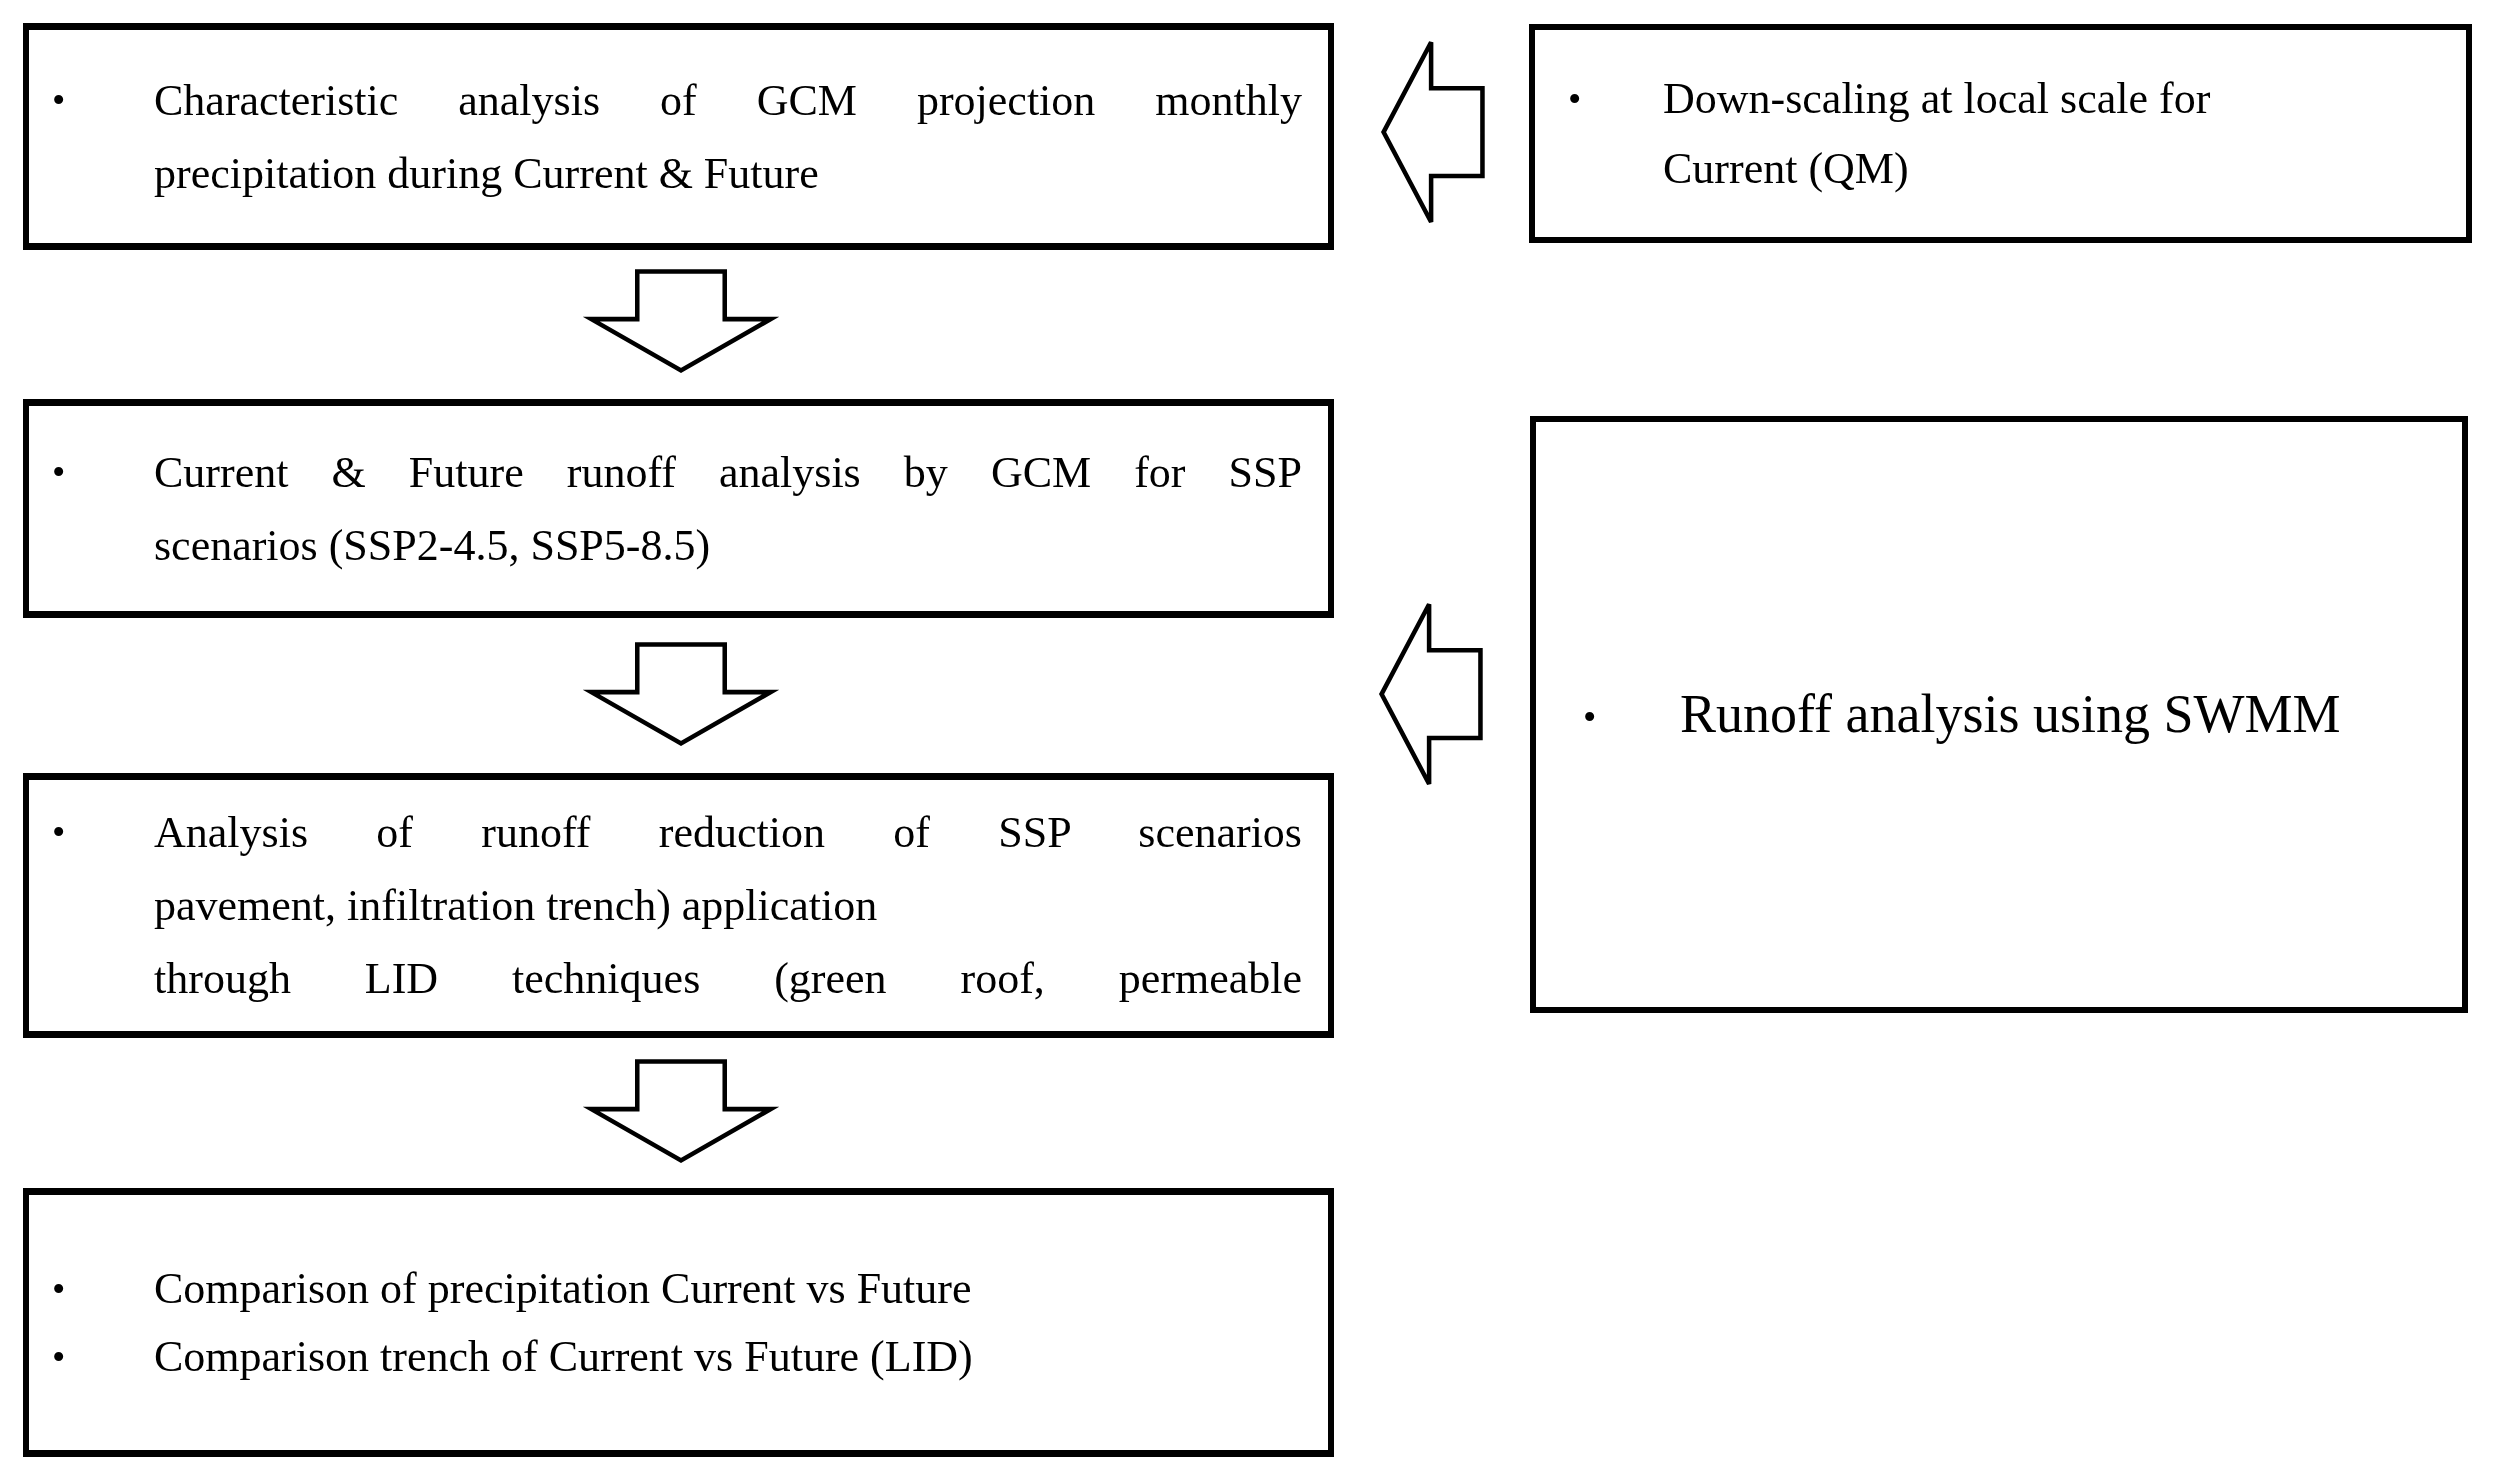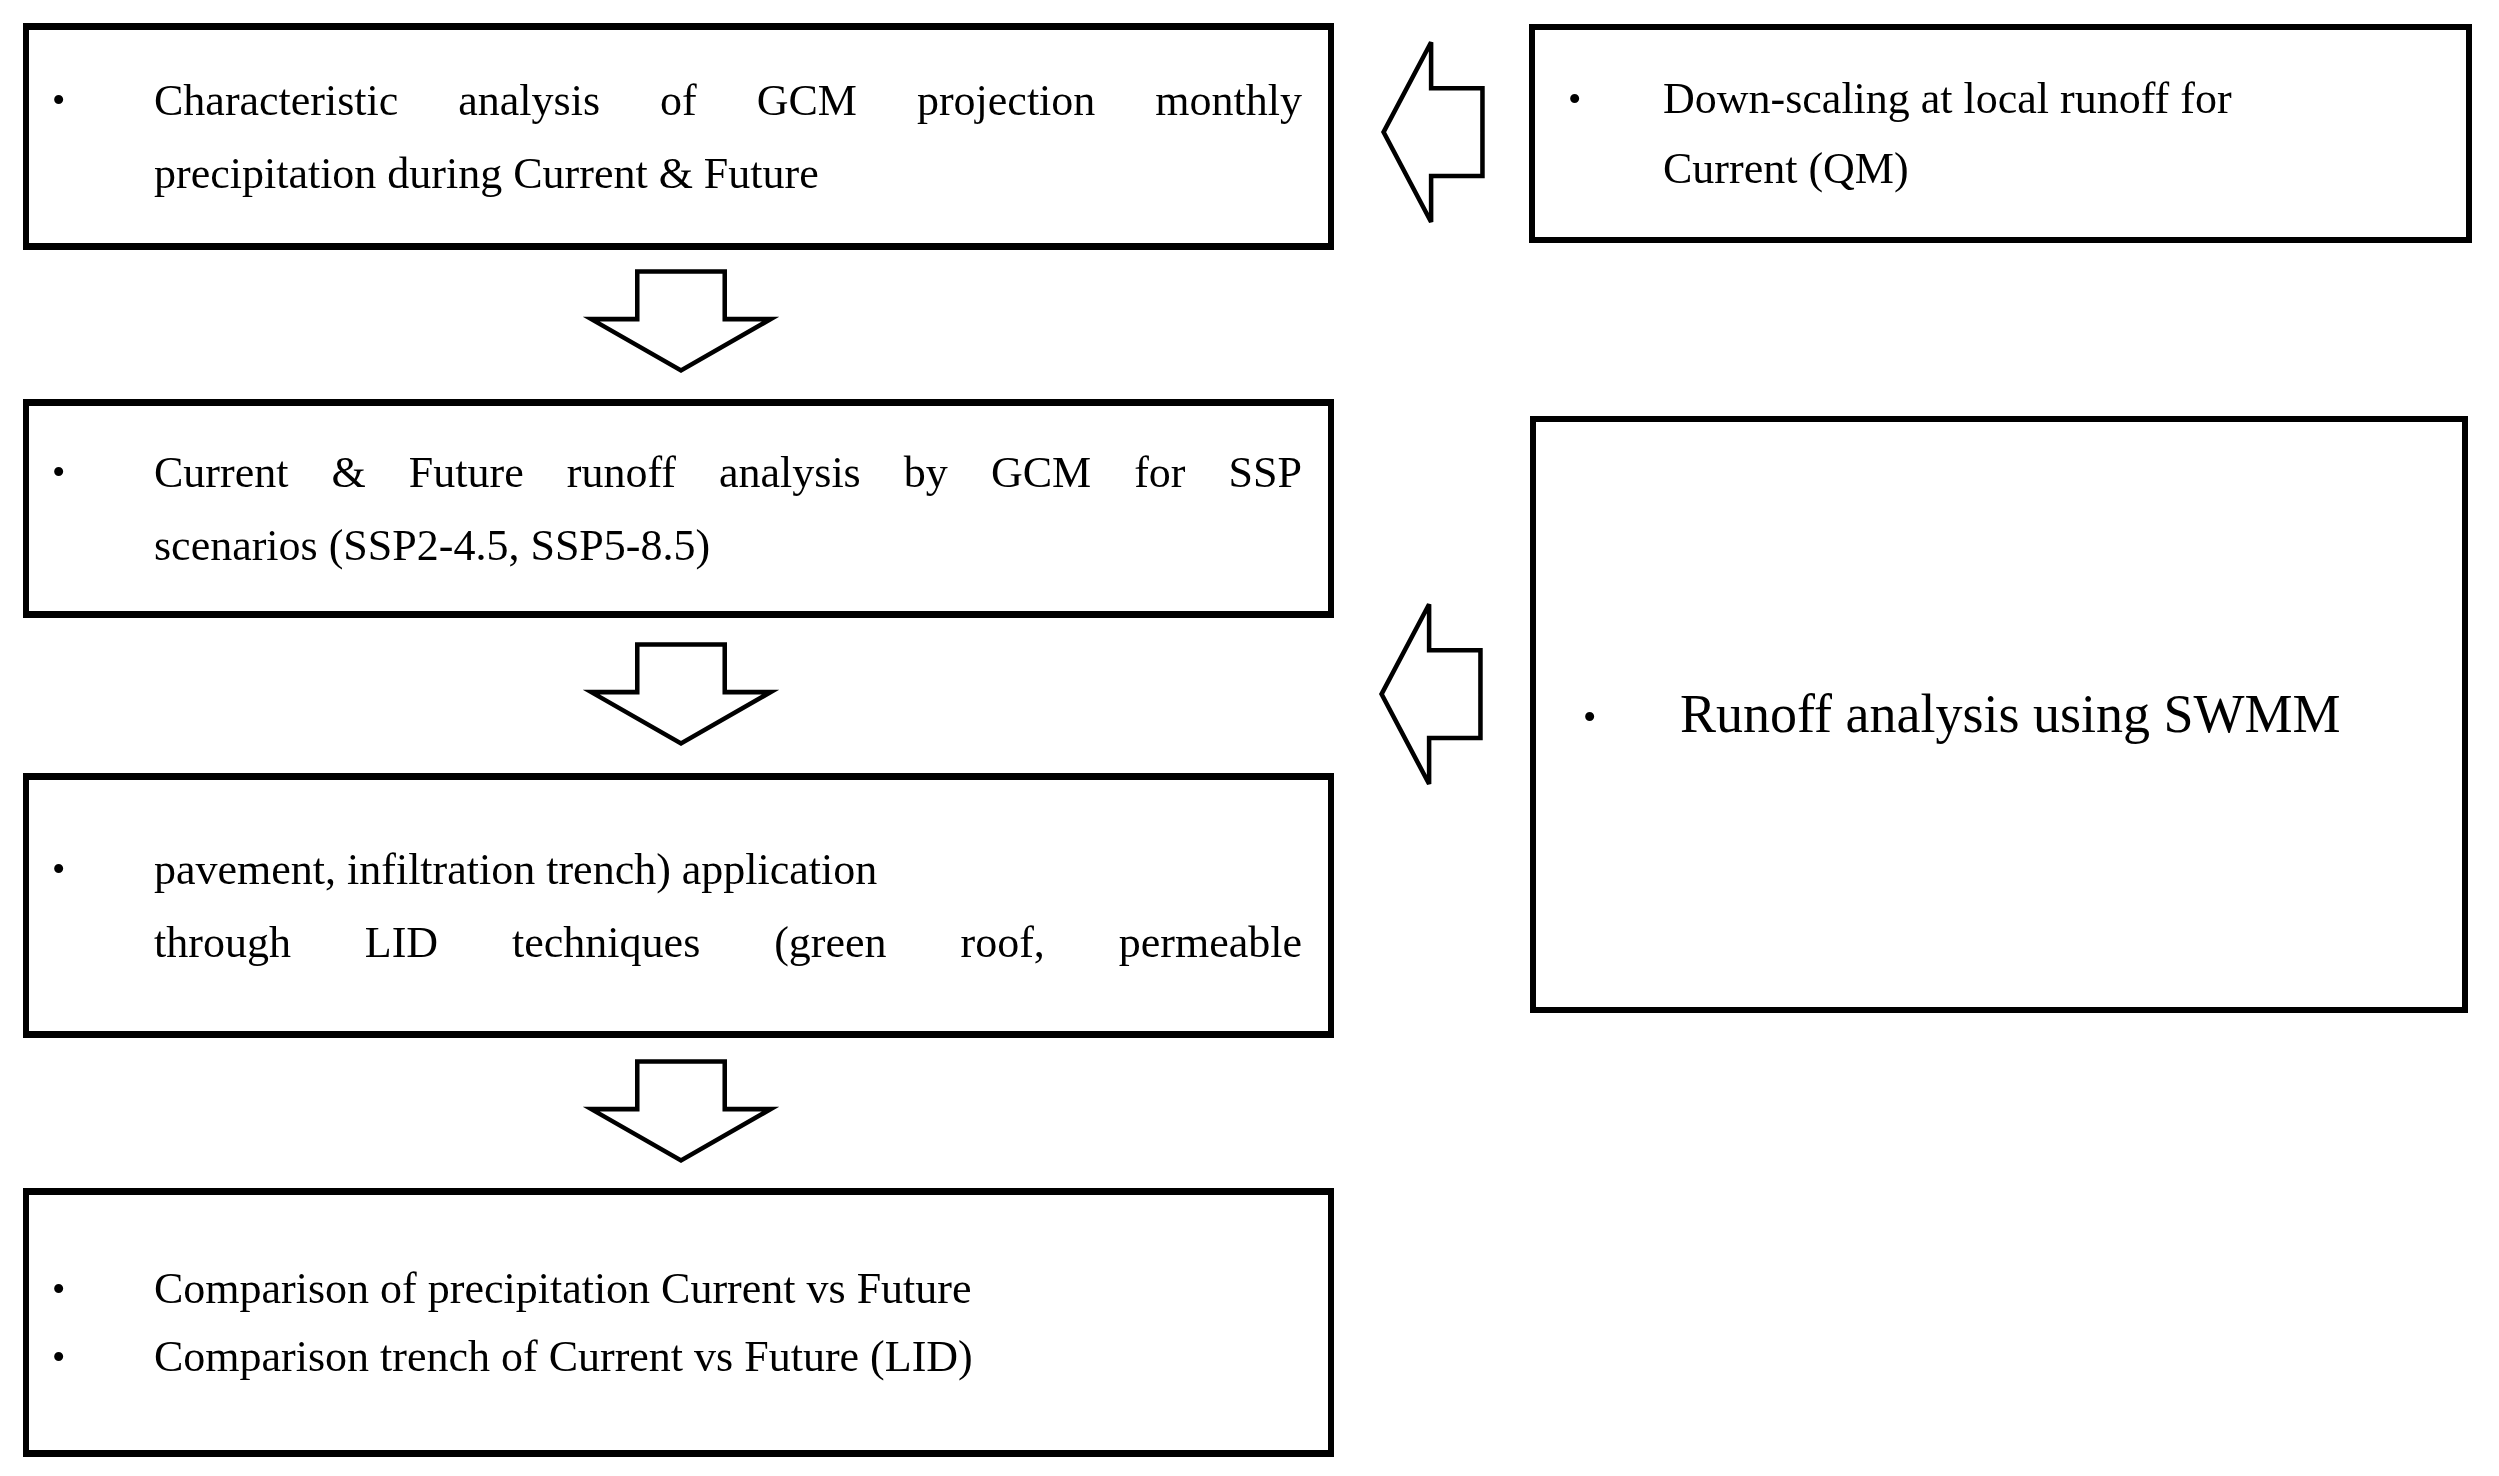--- a/index.html
+++ b/index.html
@@ -83,20 +83,21 @@
       <span>Current &amp; Future runoff analysis by GCM for SSP</span>
     </div>
     <div class="line">
       <span>scenarios (SSP2-4.5, SSP5-8.5)</span>
     </div>
   </div>
 
   <div class="box box-step3">
     <div class="line just">
       <span class="b">•</span>
+      <span>Analysis of runoff reduction of SSP scenarios</span>
     </div>
     <div class="line">
       <span>pavement, infiltration trench) application</span>
     </div>
     <div class="line just">
       <span>through LID techniques (green roof, permeable</span>
     </div>
   </div>
 
   <div class="box box-step4">
@@ -106,21 +107,21 @@
     </div>
     <div class="line">
       <span class="b">•</span>
       <span>Comparison trench of Current vs Future (LID)</span>
     </div>
   </div>
 
   <div class="box box-qm">
     <div class="line">
       <span class="b">•</span>
-      <span>Down-scaling at local runoff for</span>
+      <span>Down-scaling at local scale for</span>
     </div>
     <div class="line">
       <span>Current (QM)</span>
     </div>
   </div>
 
   <div class="box box-swmm">
     <div class="line">
       <span class="b">•</span>
       <span>Runoff analysis using SWMM</span>

